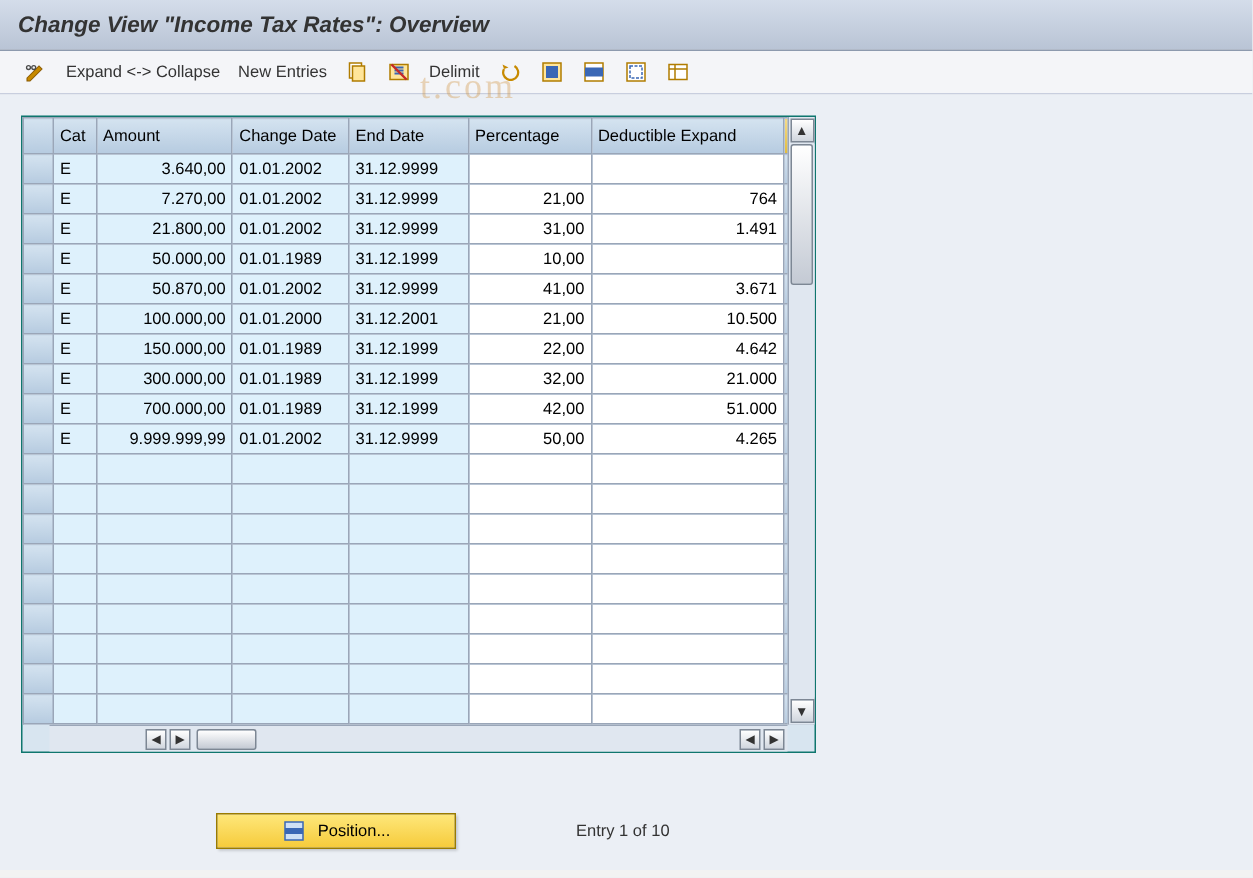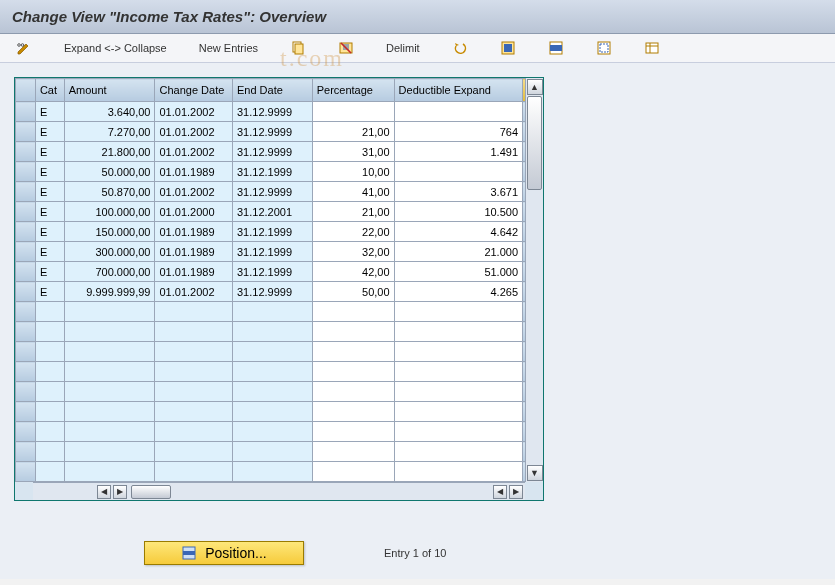--- a/index.html
+++ b/index.html
@@ -21,21 +21,21 @@
       font-weight: bold;
       font-size: 15px;
       color: #333;
     }
     .toolbar {
       background: #f4f5f8;
       padding: 5px 12px;
       border-bottom: 1px solid #c8cede;
       display: flex;
       align-items: center;
-      gap: 24px;
+      gap: 4px;
     }
     .tb-btn {
       display: inline-flex;
       align-items: center;
       gap: 4px;
       padding: 1px 4px;
       cursor: pointer;
       background: transparent;
       border: none;
       font-size: 11px;
@@ -140,21 +140,21 @@
     }
     .pos-btn {
       background: linear-gradient(#fee77a,#f6cb3b);
       border: 1px solid #9a7b00;
       padding: 3px 8px;
       display:flex;
       align-items:center;
       gap: 8px;
       width: 160px;
       justify-content: center;
-      font-size:14px;
+      font-size:11px;
       cursor:pointer;
       box-shadow: 1px 1px 2px rgba(0,0,0,.2);
     }
     .pos-btn .icon-pos {
       width:16px;height:16px;display:flex;align-items:center;justify-content:center;
     }
     .entry-txt { font-size:11px; color:#333; }
     .watermark {
       position:absolute;
       top: 45px; left: 280px;

